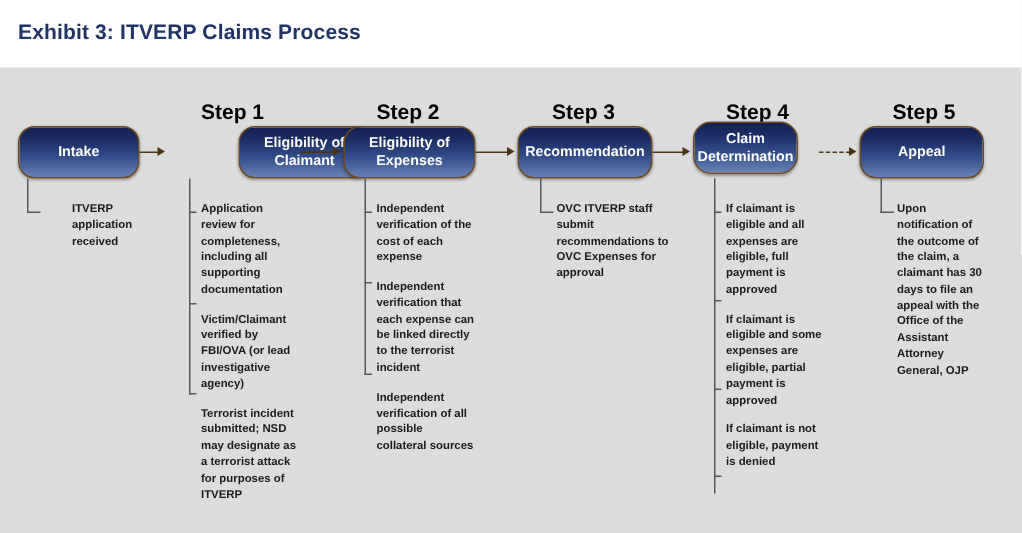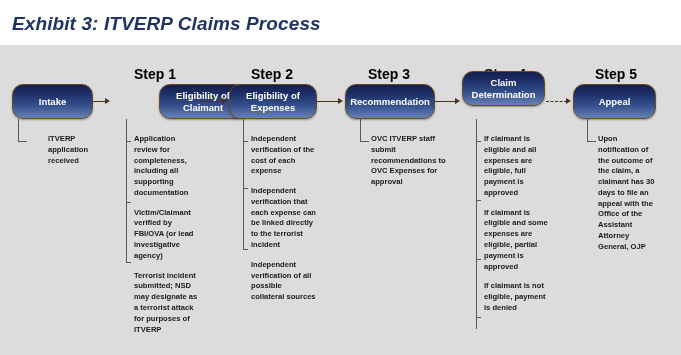--- a/index.html
+++ b/index.html
@@ -14,26 +14,25 @@
     position: relative;
     width: 681px;
     height: 355px;
     background: #ffffff;
     overflow: hidden;
   }
   #title {
     position: absolute;
     left: 12px;
     top: 13px;
-    font-size: 19px;
+    font-size: 14px;
     font-weight: bold;
     color: #1f3465;
     letter-spacing: 0.1px;
     white-space: nowrap;
-    font-style: italic;
   }
   #canvas {
     position: absolute;
     left: 0;
     top: 45px;
     width: 681px;
     height: 310px;
     background: #dcdcdc;
   }
   
@@ -126,21 +125,21 @@
     <div class="steplabel" style="left:572px; top:21px; width:88px;">Step 5</div>
 
     <div class="node" style="left:12px; top:39px; width:81px; height:35px;">Intake</div>
 
     <div class="node" style="left:112px; top:39px; width:88px; height:35px;margin-left:47px;">Eligibility of Claimant</div>
 
     <div class="node" style="left:229px; top:39px; width:88px; height:35px;">Eligibility of Expenses</div>
 
     <div class="node" style="left:345px; top:39px; width:90px; height:35px;">Recommendation</div>
 
-    <div class="node" style="left:462px; top:26px; width:83px; height:35px;">Claim Determination</div>
+    <div class="node" style="left:462px; top:36px; width:70px; height:35px;border-radius:12px;">Claim Determination</div>
 
     <div class="node" style="left:573px; top:39px; width:83px; height:35px;">Appeal</div>
 
     <div class="arrow-line" style="left:93px; top:56px; width:13px;"></div>
     <div class="arrow-head" style="left:105px; top:52.6px;"></div>
 
     <div class="arrow-line" style="left:200px; top:56px; width:23px;"></div>
     <div class="arrow-head" style="left:222px; top:52.6px;"></div>
 
     <div class="arrow-line" style="left:317px; top:56px; width:22px;"></div>

